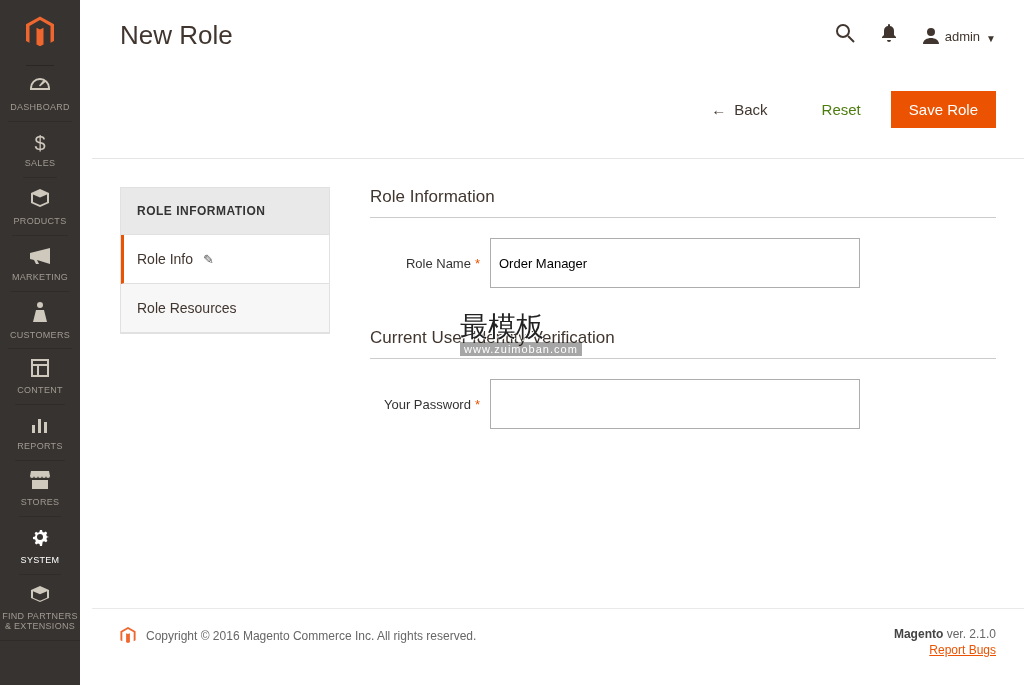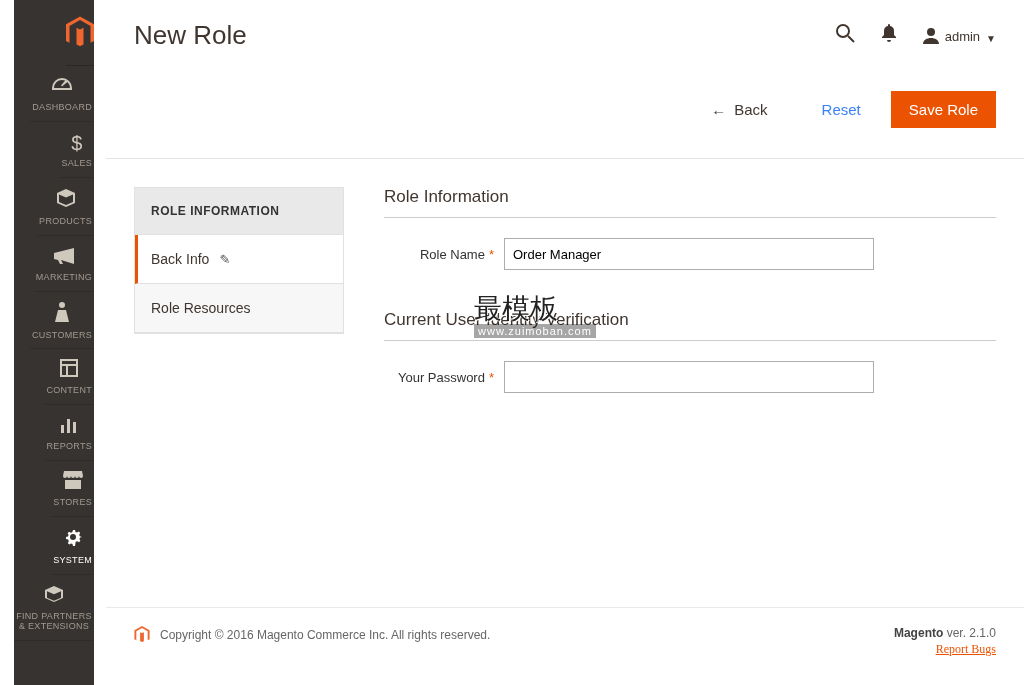--- a/index.html
+++ b/index.html
@@ -2,21 +2,21 @@
 <html><head>
 <meta charset="utf-8">
 <style>
   * { box-sizing: border-box; margin: 0; padding: 0; }
   body { font-family: 'Helvetica Neue', Arial, sans-serif; font-size: 14px; color: #41362f; background: #fff; }
   .app { display: flex; width: 1024px; height: 685px; overflow: hidden; }
 
   
   .nav {
     width: 80px; min-width: 80px; background: #373330; color: #9f988f;
-    display: flex; flex-direction: column; align-items: flex-end; margin-left: 14px;
+    display: flex; flex-direction: column; align-items: center;
   }
   .nav-logo {
     height: 66px; display: flex; align-items: center; justify-content: center;
     background: #373330; border-bottom: 1px solid #2a2725;
   }
   .nav-logo svg { width: 28px; height: 34px; }
   .nav-item {
     display: flex; flex-direction: column; align-items: center; justify-content: center;
     padding: 10px 2px 8px; cursor: pointer; color: #a19a91;
     border-bottom: 1px solid #2f2c29;
@@ -36,21 +36,21 @@
   .header-tools { display: flex; align-items: center; gap: 26px; color: #41362f; }
   .header-tools .icon { font-size: 18px; cursor: pointer; }
   .user-menu { display: flex; align-items: flex-end; gap: 6px; cursor: pointer; font-size: 13px; }
   .user-menu .dropdown-caret { font-size: 10px; }
 
   .action-bar {
     display: flex; justify-content: flex-end; align-items: center; gap: 30px;
     padding: 30px 28px 30px 28px; border-bottom: 1px solid #e5e5e5;
   }
   .action-back { display: flex; align-items: center; gap: 8px; color: #41362f; cursor: pointer; font-size: 15px; }
-  .action-reset { color: #3b82f6; cursor: pointer; font-size: 15px; padding-left: 24px; }
+  .action-reset { color: #4d7c0f; cursor: pointer; font-size: 15px; padding-left: 24px; }
   .btn-primary {
     background: #eb5202; color: #fff; border: none; padding: 10px 18px;
     font-size: 15px; cursor: pointer;
   }
 
   .content-row { display: flex; gap: 40px; padding: 28px; align-items: flex-start; }
 
   
   .tabs-panel { width: 210px; background: #f1f1f1; border: 1px solid #e1e1e1; }
   .tabs-title {
@@ -77,21 +77,21 @@
   .form-row {
     display: flex; align-items: center; margin-bottom: 40px;
     position: relative;
   }
   .form-label {
     width: 120px; text-align: right; font-size: 13px; color: #333;
     padding-right: 10px;
   }
   .required-star { color: #eb5202; margin-left: 4px; font-size: 13px; }
   .form-input {
-    flex: 0 0 370px; height: 32px; border: 1px solid #adadad;
+    flex: 0 0 370px; height: 50px; border: 1px solid #adadad;
     padding: 0 8px; font-size: 13px;
   }
   .watermark {
     position: absolute; left: 90px; top: -20px;
     font-size: 28px; font-weight: 400; color: #222; pointer-events: none;
     font-family: "SimSun","Songti SC",serif;
     text-shadow: 1px 1px 0 #fff, -1px -1px 0 #fff;
   }
   .watermark-sub {
     position:absolute; left:90px; top:14px; font-size:11px; color:#fff;
@@ -100,21 +100,21 @@
   }
 
   .footer {
     margin-top: auto;
     display: flex; justify-content: space-between; align-items: flex-start;
     padding: 18px 28px 28px; border-top: 1px solid #e9e9e9; font-size: 12px; color: #666;
   }
   .footer-left { display: flex; align-items: center; gap: 10px; }
   .footer-right { text-align: right; }
   .footer-right .version { color: #666; }
-  .footer-right .report { color: #eb5202; text-decoration: underline; cursor: pointer; display:block; margin-top:2px;font-family:Liberation Serif, serif;}
+  .footer-right .report { color: #eb5202; text-decoration: underline; cursor: pointer; display:block; margin-top:2px;}
   .brand { font-weight: 700; color: #444; }
 </style>
 </head>
 <body>
 
 <div class="app">
 
   <nav class="nav">
     <div class="nav-logo">
       <svg viewBox="0 0 32 38">
@@ -236,21 +236,21 @@
       </span>
       <span class="action-reset">Reset</span>
       <button class="btn-primary">Save Role</button>
     </div>
 
     <div class="content-row">
 
       <div class="tabs-panel">
         <div class="tabs-title">ROLE INFORMATION</div>
         <div class="tab-item active">
-          <span>Back Info</span>
+          <span>Role Info</span>
           <span class="edit-icon">✎</span>
         </div>
         <div class="tab-item">
           <span>Role Resources</span>
         </div>
       </div>
 
       <div class="form-area">
         <div class="fieldset-title">Role Information</div>
         <div class="form-row">

